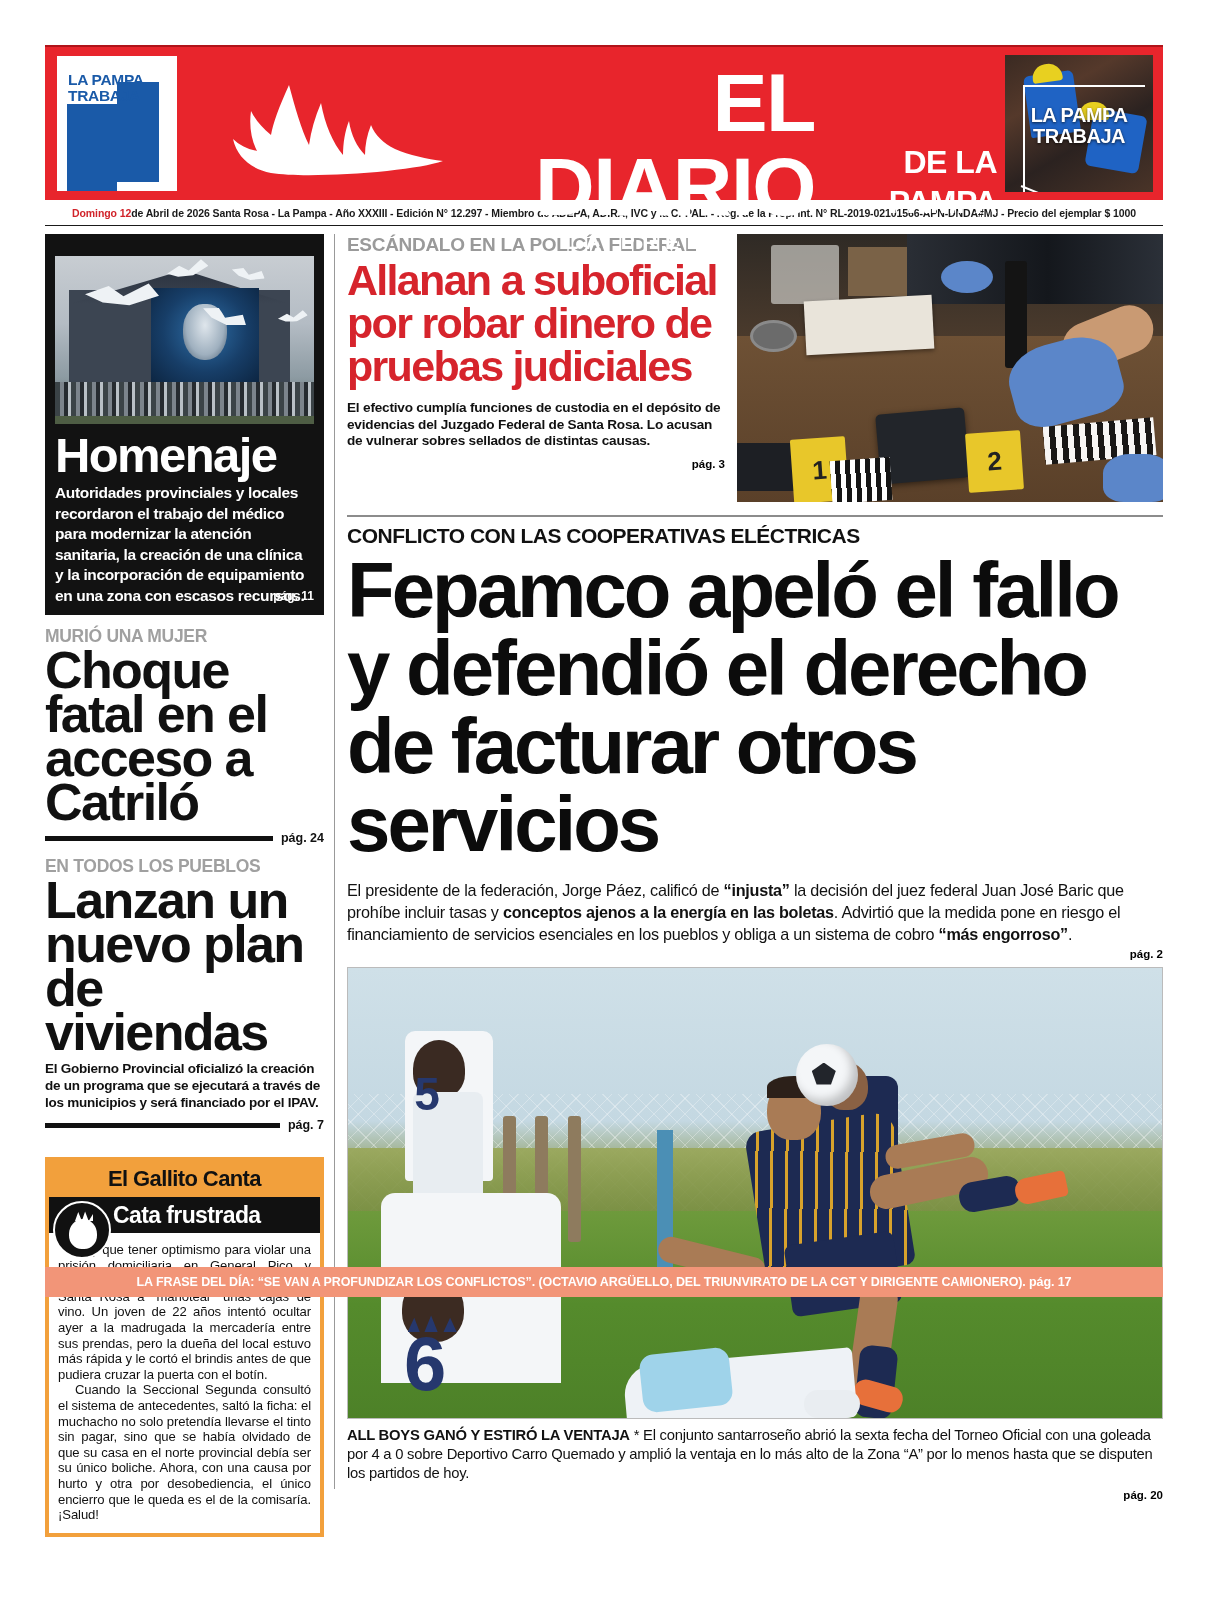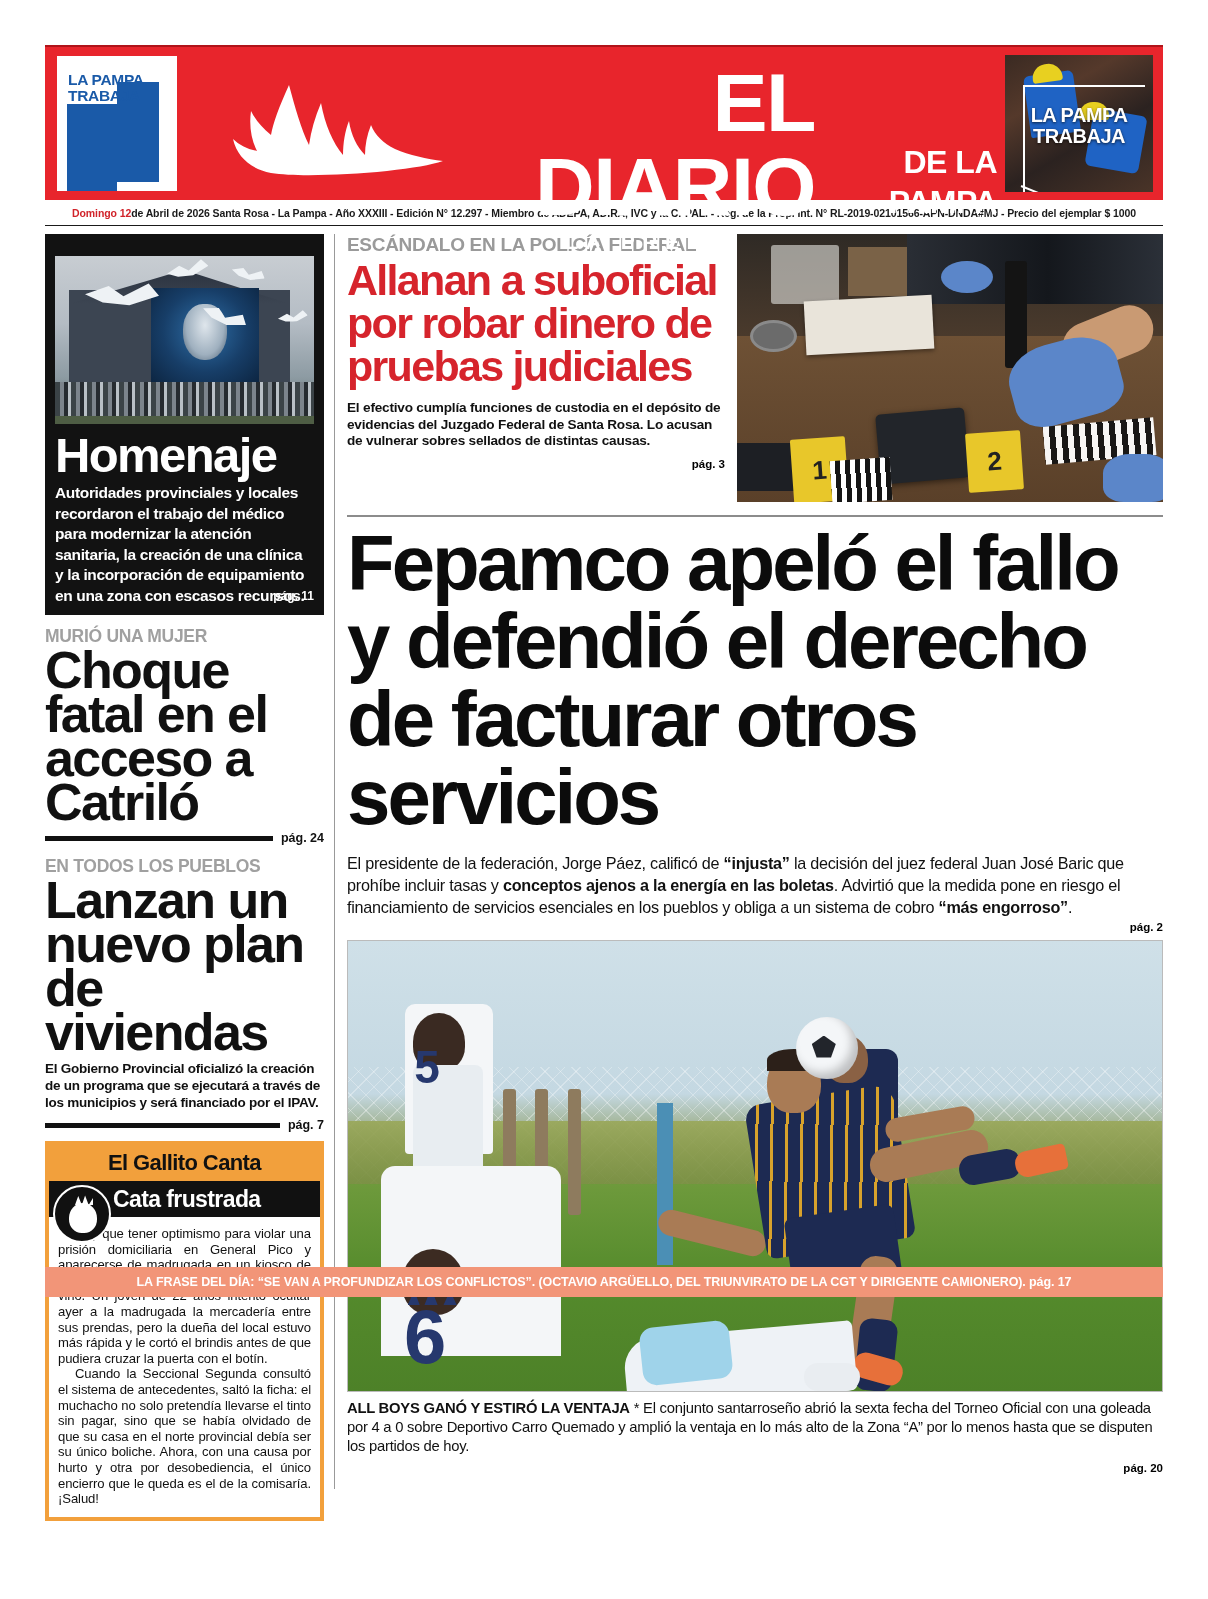--- a/index.html
+++ b/index.html
@@ -245,21 +245,21 @@
   }
   .rule-row .line { flex: 1 1 auto; height: 5px; background: #111; }
   .rule-row .pag { font-size: 12.5px; font-weight: bold; color: #111; }
 
   .lead-sm {
     font-size: 13.5px; line-height: 17px; font-weight: bold;
     color: #111; letter-spacing: -0.25px; margin-top: 6px;
   }
 
   
-  .gallito { margin-top: 9px; border: 4px solid #f2a03c; background:#ef4444; }
+  .gallito { margin-top: 25px; border: 4px solid #f2a03c; background:#ef4444; }
   .gallito-head {
     background: #f2a03c; height: 36px; position: relative;
     display: flex; align-items: center; justify-content: center;
   }
   .gallito-head span {
     font-size: 22px; font-weight: bold; color: #111; letter-spacing: -0.6px;
   }
   .gallito-sub {
     background: #111; height: 36px; position: relative;
     display: flex; align-items: center; padding-left: 64px;
@@ -662,20 +662,21 @@
           <div class="ev-tag1">1</div>
           <div class="ev-tag2">2</div>
           <div class="ev-scale2"></div>
           <div class="ev-glove g2"></div>
         </div>
       </div>
 
       <div class="sep-rule"></div>
 
       <div>
+        <div class="main-kicker">CONFLICTO CON LAS COOPERATIVAS ELÉCTRICAS</div>
         <div class="main-hl">Fepamco apeló el fallo y defendió el derecho de facturar otros servicios</div>
         <div class="main-lead"><span>El presidente de la federación, Jorge Páez, calificó de </span><b>“injusta”</b><span> la decisión del juez federal Juan José Baric que prohíbe incluir tasas y </span><b>conceptos ajenos a la energía en las boletas</b><span>. Advirtió que la medida pone en riesgo el financiamiento de servicios esenciales en los pueblos y obliga a un sistema de cobro </span><b>“más engorroso”</b><span>.</span></div>
         <div class="main-pag">pág. 2</div>
       </div>
 
       <div>
         <div class="sports-photo">
           <div class="sp-fence"></div>
           <div class="sp-brush"></div>
           <div class="sp-grass"></div>

